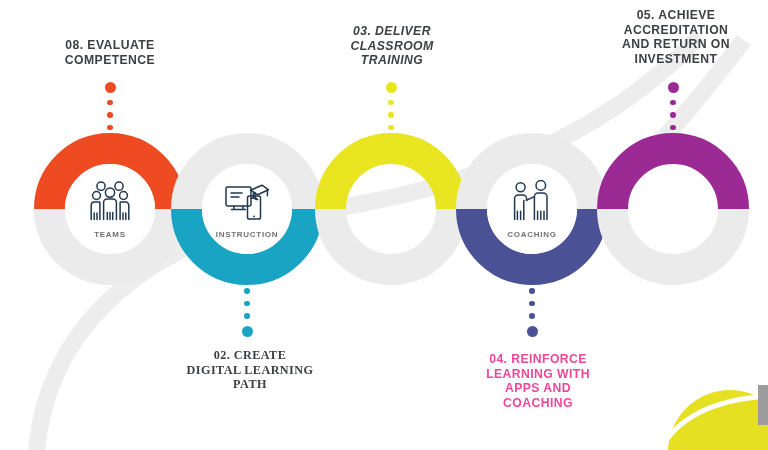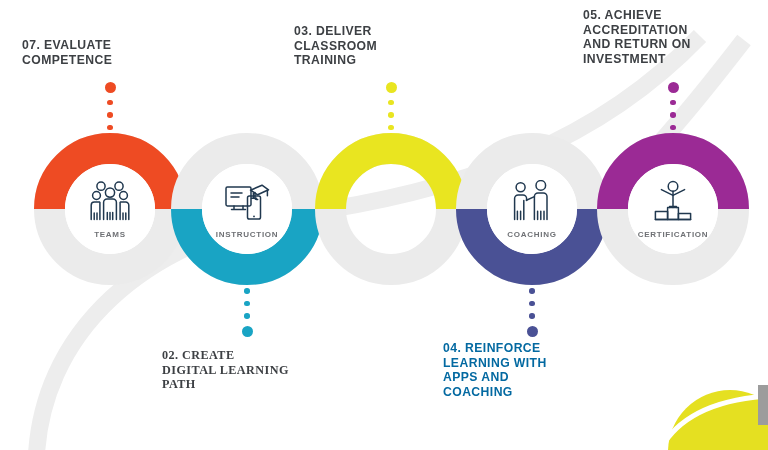--- a/index.html
+++ b/index.html
@@ -38,20 +38,21 @@
     color:#6f7175;
     font-weight:700;
     text-align:center;
     margin-top:4px;
     white-space:nowrap;
   }
 
   
   .caption {
     position:absolute;
+    text-align:center;
     font-weight:700;
     font-size:12.2px;
     line-height:14.6px;
     letter-spacing:0.035em;
     color:#3d4044;
     white-space:pre-line;
   }
 
   
   .dots { position:absolute; display:flex; flex-direction:column; align-items:center; }
@@ -107,21 +108,21 @@
       <path d="M37.8 39.5v-6.4M35 39.5v-6.4M32.1 39.5V22.4"></path>
     </svg></span>
         <div class="hub-label">TEAMS</div>
       </div>
       <div class="dots" style="left: 104px; width: 12px; top: 81.5px;">
         <span class="d" style="width:11px;height:11px;background:#ee4b23;margin-bottom:7px"></span>
         <span class="d" style="width:5.5px;height:5.5px;background:#ee4b23;margin-bottom:7px"></span>
         <span class="d" style="width:5.5px;height:5.5px;background:#ee4b23;margin-bottom:7px"></span>
         <span class="d" style="width:5.5px;height:5.5px;background:#ee4b23;margin-bottom:0px"></span>
       </div>
-      <div class="caption" style="left: 22px; top: 38px; width: 176px; color: rgb(61, 64, 68);">07. EVALUATE
+      <div class="caption" style="left: 22px; top: 38px; width: 176px; color: rgb(61, 64, 68);">08. EVALUATE
 COMPETENCE</div>
       <div class="ring" style="left: 167px; top: 129px;">
     <svg width="160" height="160" viewBox="0 0 160 160">
       <circle cx="80" cy="80" r="60.5" fill="none" stroke="#ebebeb" stroke-width="31"></circle>
       <path d="M 140.5 80 A 60.5 60.5 0 0 1 19.5 80" fill="none" stroke="#19a4c4" stroke-width="31" stroke-linecap="butt"></path>
     </svg>
       </div>
       <div class="hub" style="left: 202px; top: 164px; width: 90px; height: 90px;">
         <span class="hub-icon">
     <svg width="46" height="42" viewBox="0 0 46 42" fill="none" stroke="#20384f" stroke-width="1.5" stroke-linecap="round" stroke-linejoin="round">
@@ -152,21 +153,21 @@
       <circle cx="80" cy="80" r="60.5" fill="none" stroke="#ebebeb" stroke-width="31"></circle>
       <path d="M 19.5 80 A 60.5 60.5 0 0 1 140.5 80" fill="none" stroke="#e9e520" stroke-width="31" stroke-linecap="butt"></path>
     </svg>
       </div>
       <div class="dots" style="left: 385px; width: 12px; top: 81.5px;">
         <span class="d" style="width:11px;height:11px;background:#e9e520;margin-bottom:7px"></span>
         <span class="d" style="width:5.5px;height:5.5px;background:#e9e520;margin-bottom:7px"></span>
         <span class="d" style="width:5.5px;height:5.5px;background:#e9e520;margin-bottom:7px"></span>
         <span class="d" style="width:5.5px;height:5.5px;background:#e9e520;margin-bottom:0px"></span>
       </div>
-      <div class="caption" style="left: 294px; top: 24px; width: 176px; color: rgb(61, 64, 68);">03. DELIVER
+      <div class="caption" style="left: 304px; top: 24px; width: 176px; color: rgb(61, 64, 68); font-style: italic;">03. DELIVER
 CLASSROOM
 TRAINING</div>
       <div class="ring" style="left: 452px; top: 129px;">
     <svg width="160" height="160" viewBox="0 0 160 160">
       <circle cx="80" cy="80" r="60.5" fill="none" stroke="#ebebeb" stroke-width="31"></circle>
       <path d="M 140.5 80 A 60.5 60.5 0 0 1 19.5 80" fill="none" stroke="#4a5195" stroke-width="31" stroke-linecap="butt"></path>
     </svg>
       </div>
       <div class="hub" style="left: 487px; top: 164px; width: 90px; height: 90px;">
         <span class="hub-icon">
@@ -180,43 +181,29 @@
       <path d="M14.4 20.2 22.4 16.6"></path>
     </svg></span>
         <div class="hub-label">COACHING</div>
       </div>
       <div class="dots" style="left: 526px; width: 12px; top: 288px;">
         <span class="d" style="width:5.5px;height:5.5px;background:#4a5195;margin-bottom:7px"></span>
         <span class="d" style="width:5.5px;height:5.5px;background:#4a5195;margin-bottom:7px"></span>
         <span class="d" style="width:5.5px;height:5.5px;background:#4a5195;margin-bottom:7px"></span>
         <span class="d" style="width:11px;height:11px;background:#4a5195;margin-bottom:0px"></span>
       </div>
-      <div class="caption" style="left: 443px; top: 341px; width: 190px; color: #0369a1;">04. REINFORCE
+      <div class="caption" style="left: 443px; top: 352px; width: 190px; color: #ec4899;">04. REINFORCE
 LEARNING WITH
 APPS AND
 COACHING</div>
       <div class="ring" style="left: 593px; top: 129px;">
     <svg width="160" height="160" viewBox="0 0 160 160">
       <circle cx="80" cy="80" r="60.5" fill="none" stroke="#ebebeb" stroke-width="31"></circle>
       <path d="M 19.5 80 A 60.5 60.5 0 0 1 140.5 80" fill="none" stroke="#9b2a95" stroke-width="31" stroke-linecap="butt"></path>
     </svg>
-      </div>
-      <div class="hub" style="left: 628px; top: 164px; width: 90px; height: 90px;">
-        <span class="hub-icon">
-    <svg width="46" height="42" viewBox="0 0 46 42" fill="none" stroke="#20384f" stroke-width="1.5" stroke-linecap="round" stroke-linejoin="round">
-      <circle cx="23" cy="6.4" r="4.8"></circle>
-      <path d="M23 11.2v16.4"></path>
-      <path d="M23 15.4 34.6 9.6M23 15.4 11.4 9.6"></path>
-      <path d="M19.6 27.6v-1.2h6.8v1.2"></path>
-      <path d="M17.6 27.6h10.8v11.9H17.6z"></path>
-      <path d="M5.4 31.6h12.2v7.9H5.4z"></path>
-      <path d="M28.4 33.6h12.2v5.9H28.4z"></path>
-      <path d="M5.4 39.5h35.2"></path>
-    </svg></span>
-        <div class="hub-label">CERTIFICATION</div>
       </div>
       <div class="dots" style="left: 667px; width: 12px; top: 81.5px;">
         <span class="d" style="width:11px;height:11px;background:#9b2a95;margin-bottom:7px"></span>
         <span class="d" style="width:5.5px;height:5.5px;background:#9b2a95;margin-bottom:7px"></span>
         <span class="d" style="width:5.5px;height:5.5px;background:#9b2a95;margin-bottom:7px"></span>
         <span class="d" style="width:5.5px;height:5.5px;background:#9b2a95;margin-bottom:0px"></span>
       </div>
       <div class="caption" style="left: 583px; top: 8px; width: 186px; color: rgb(61, 64, 68);">05. ACHIEVE
 ACCREDITATION
 AND RETURN ON

